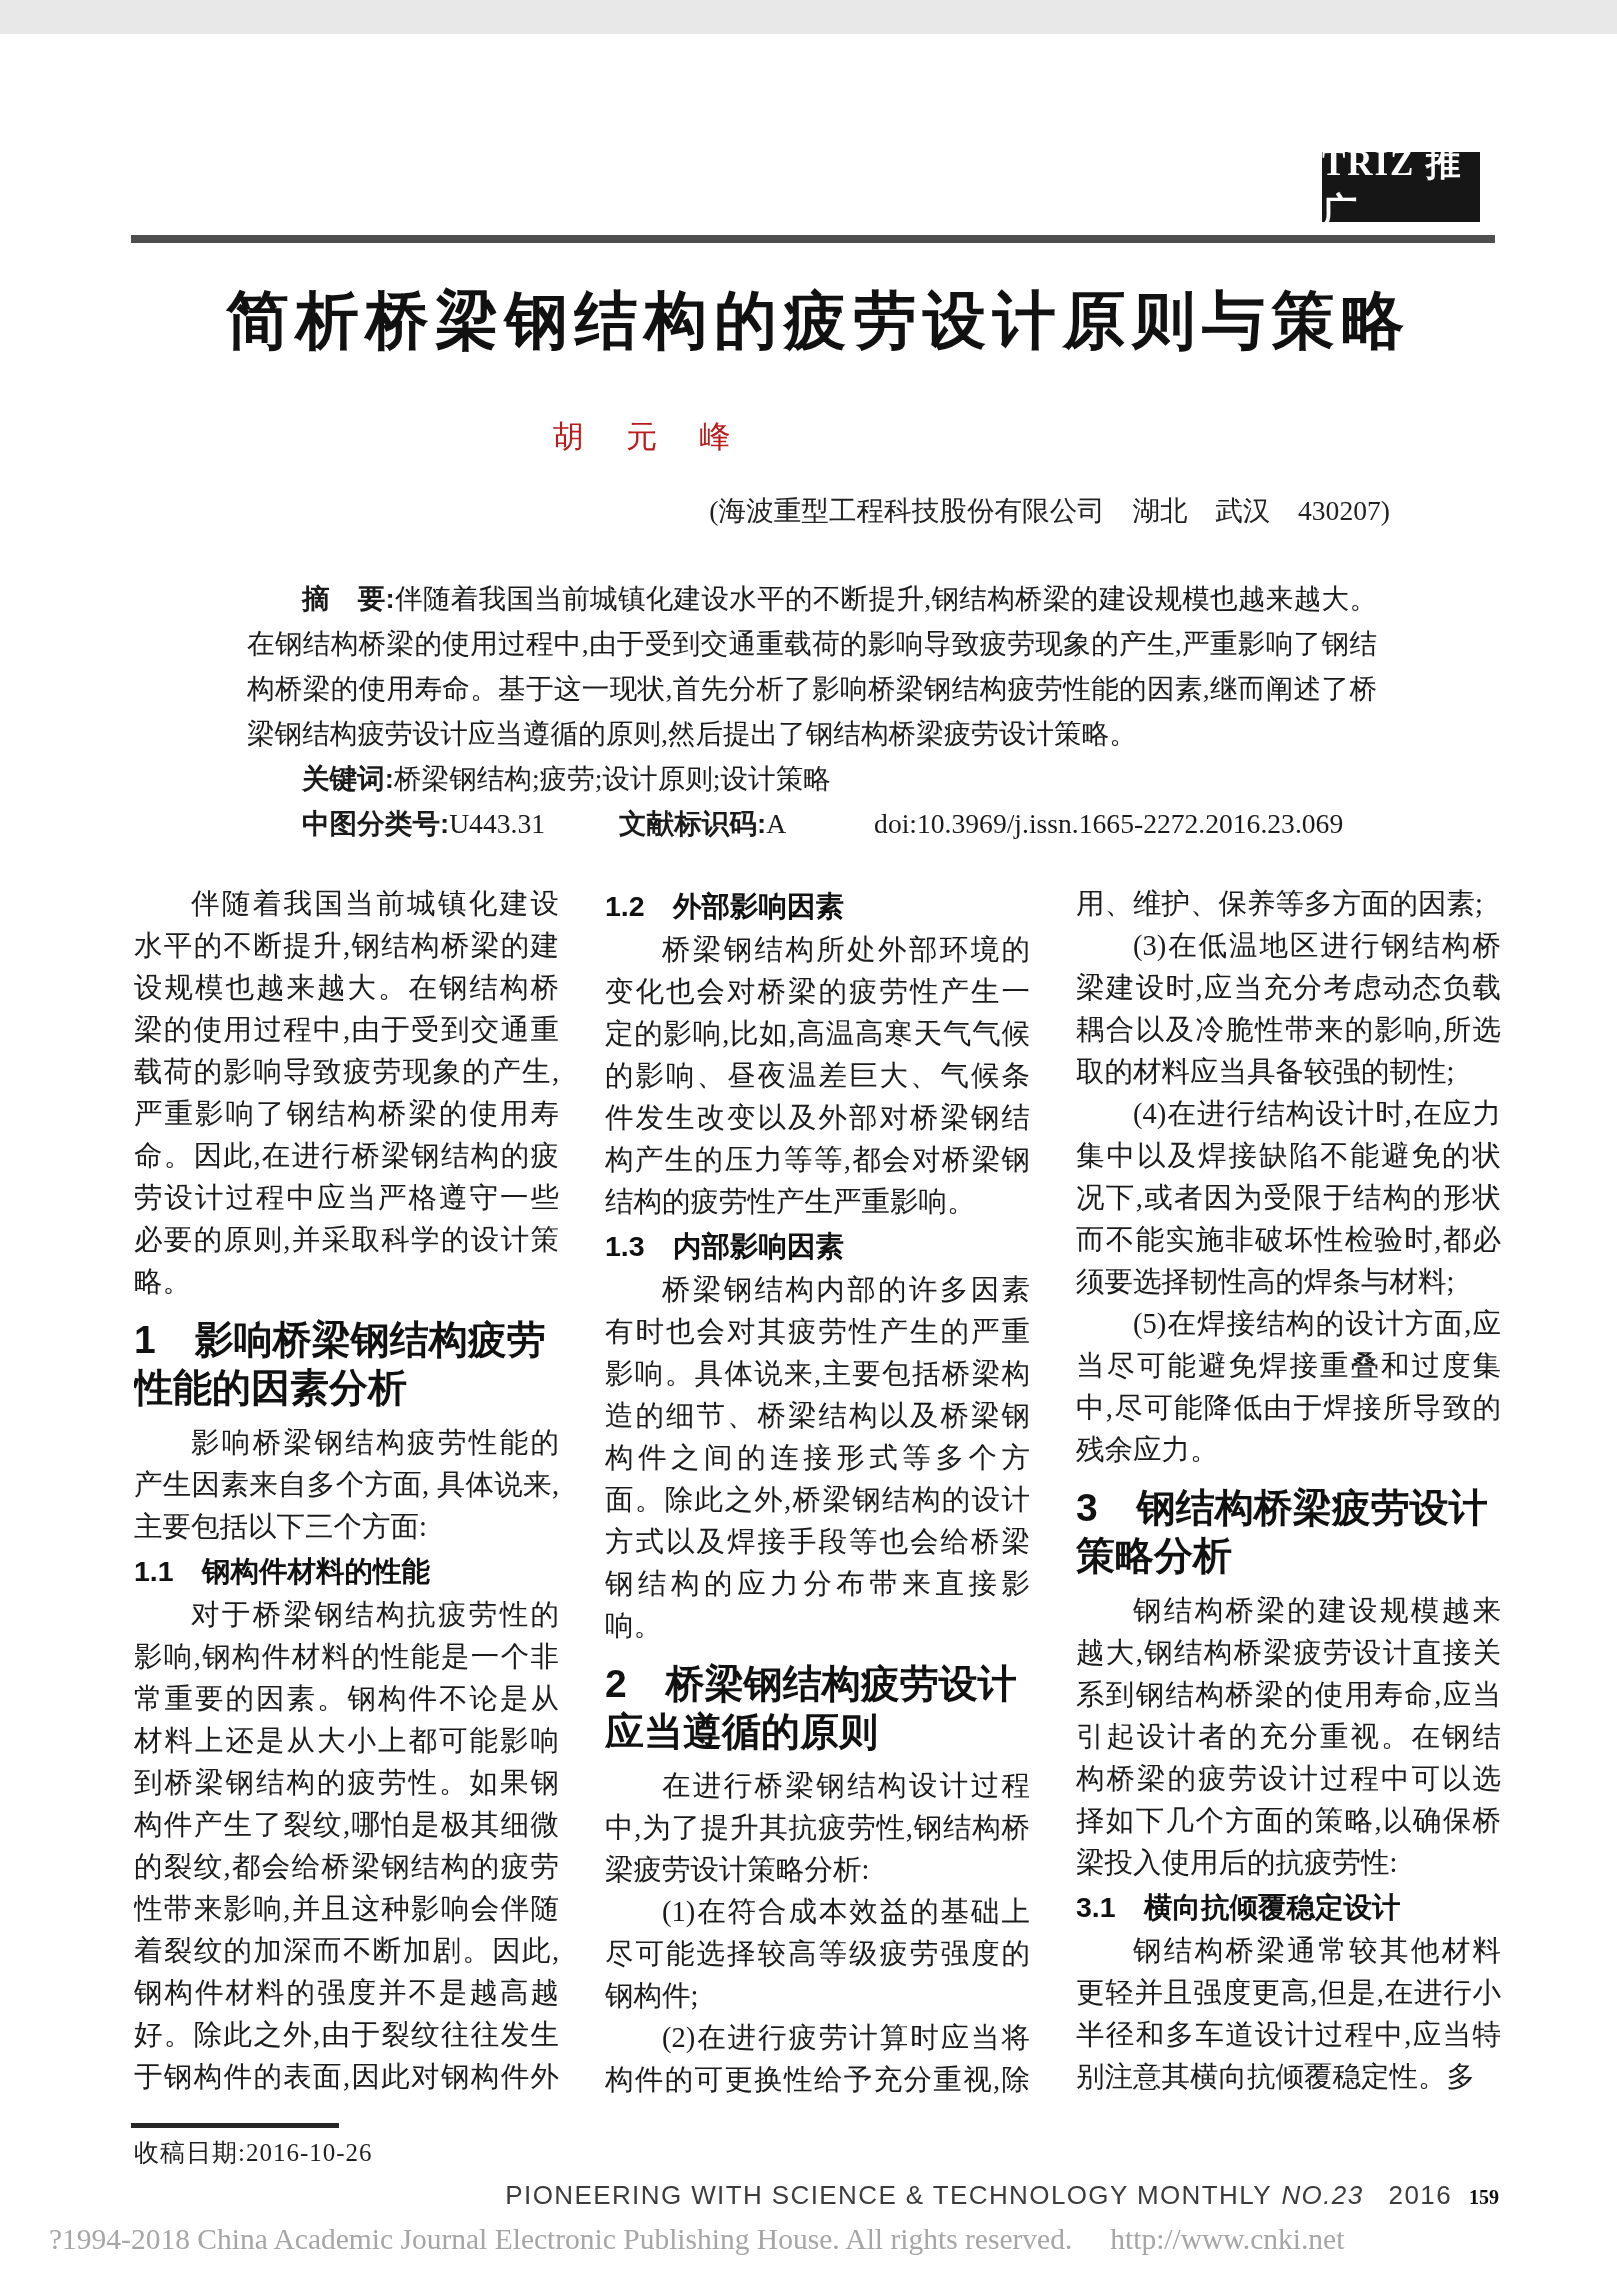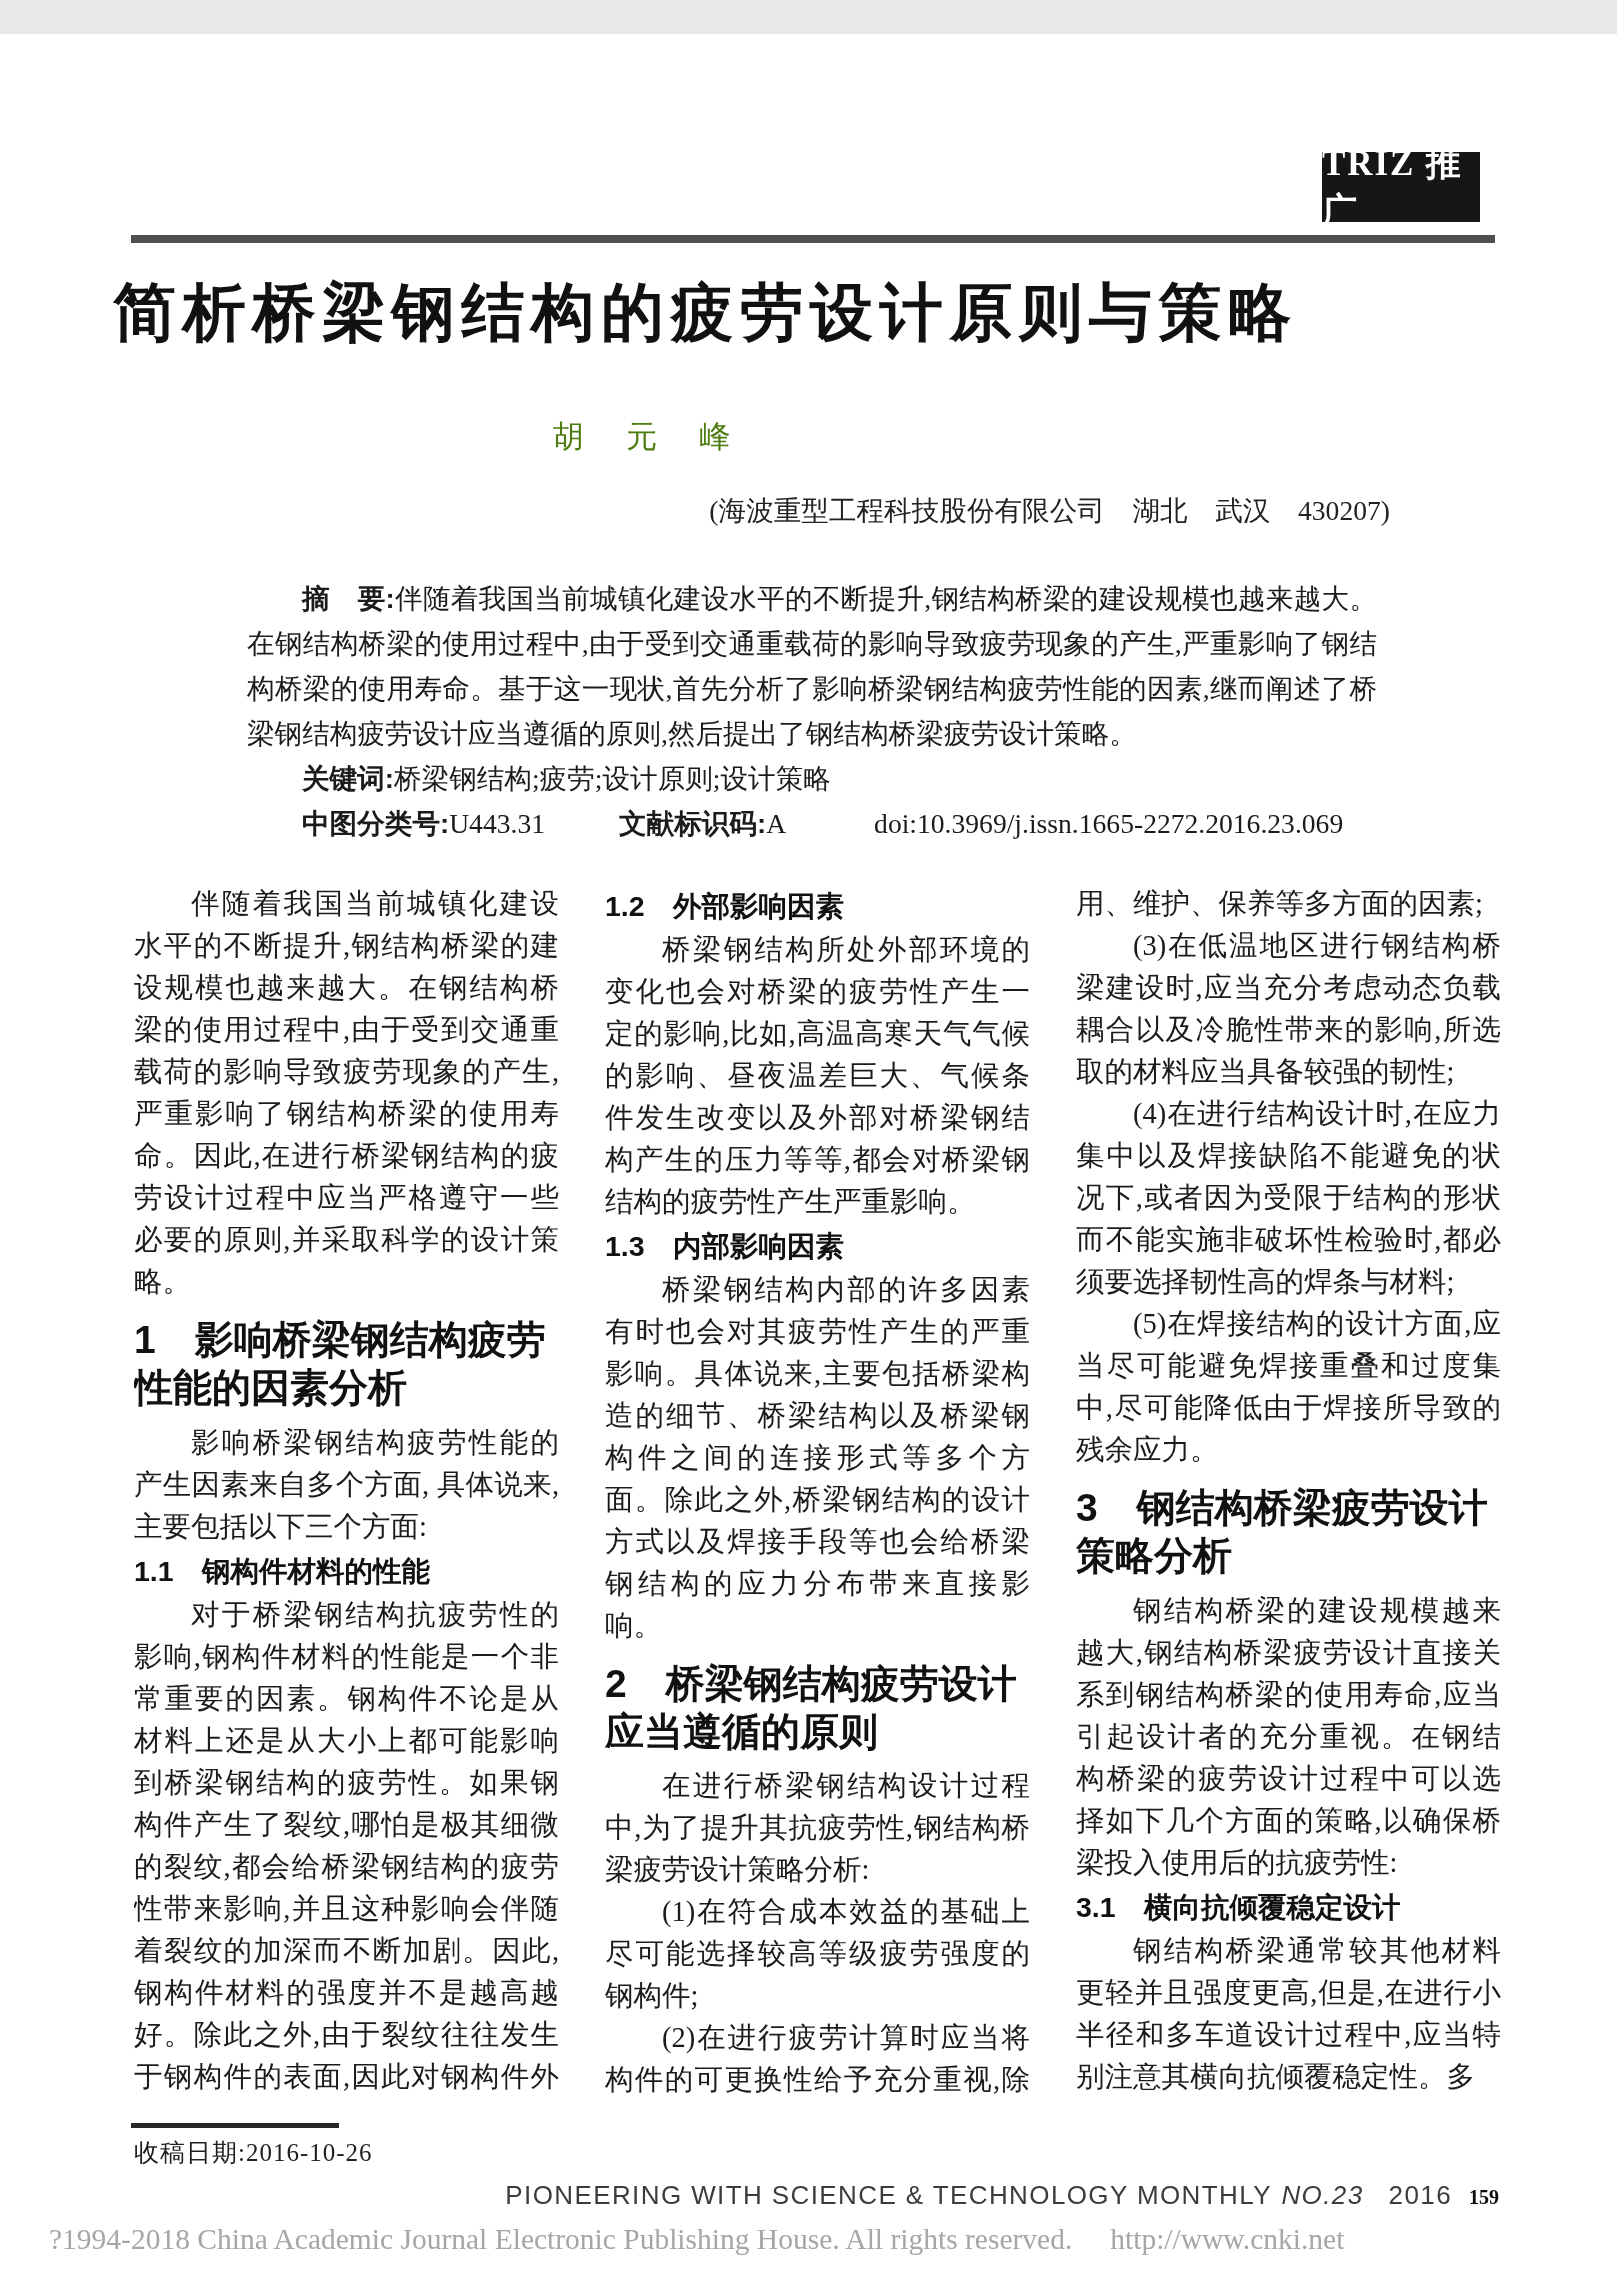--- a/index.html
+++ b/index.html
@@ -18,28 +18,28 @@
     background:#161616;color:#ffffff;
     display:flex;align-items:center;justify-content:center;
     font-family:"Liberation Serif","DejaVu Serif",serif;
     font-size:35px;font-weight:700;letter-spacing:1.9px;
   }
   .head-rule{
     position:absolute;left:131px;top:201px;width:1364px;height:7.6px;
     background:#4f4f4f;
   }
   .title{
-    position:absolute;left:0;top:236px;width:1411px;
-    text-align:center;
+    position:absolute;left:0;top:244px;width:1411px;
+    text-align:right;
     font-family:"Liberation Sans","DejaVu Sans",sans-serif;
     font-size:63px;font-weight:700;letter-spacing:6.7px;color:#111;
   }
   .author{
     position:absolute;left:0;top:382px;width:1289px;
-    text-align:center;font-size:31px;letter-spacing:5.7px;color:#4d7c0f;font-family:Liberation Serif, serif;
+    text-align:center;font-size:31px;letter-spacing:5.7px;color:#b91c1c;font-family:Liberation Serif, serif;
   }
   .affiliation{
     position:absolute;left:0;top:458px;width:1390px;
     text-align:right;font-size:27.6px;color:#222;
   }
   
   .abstract-wrap{
     position:absolute;left:247px;top:542px;width:1130px;
     font-size:27.6px;line-height:45px;color:#1b1b1b;
   }

